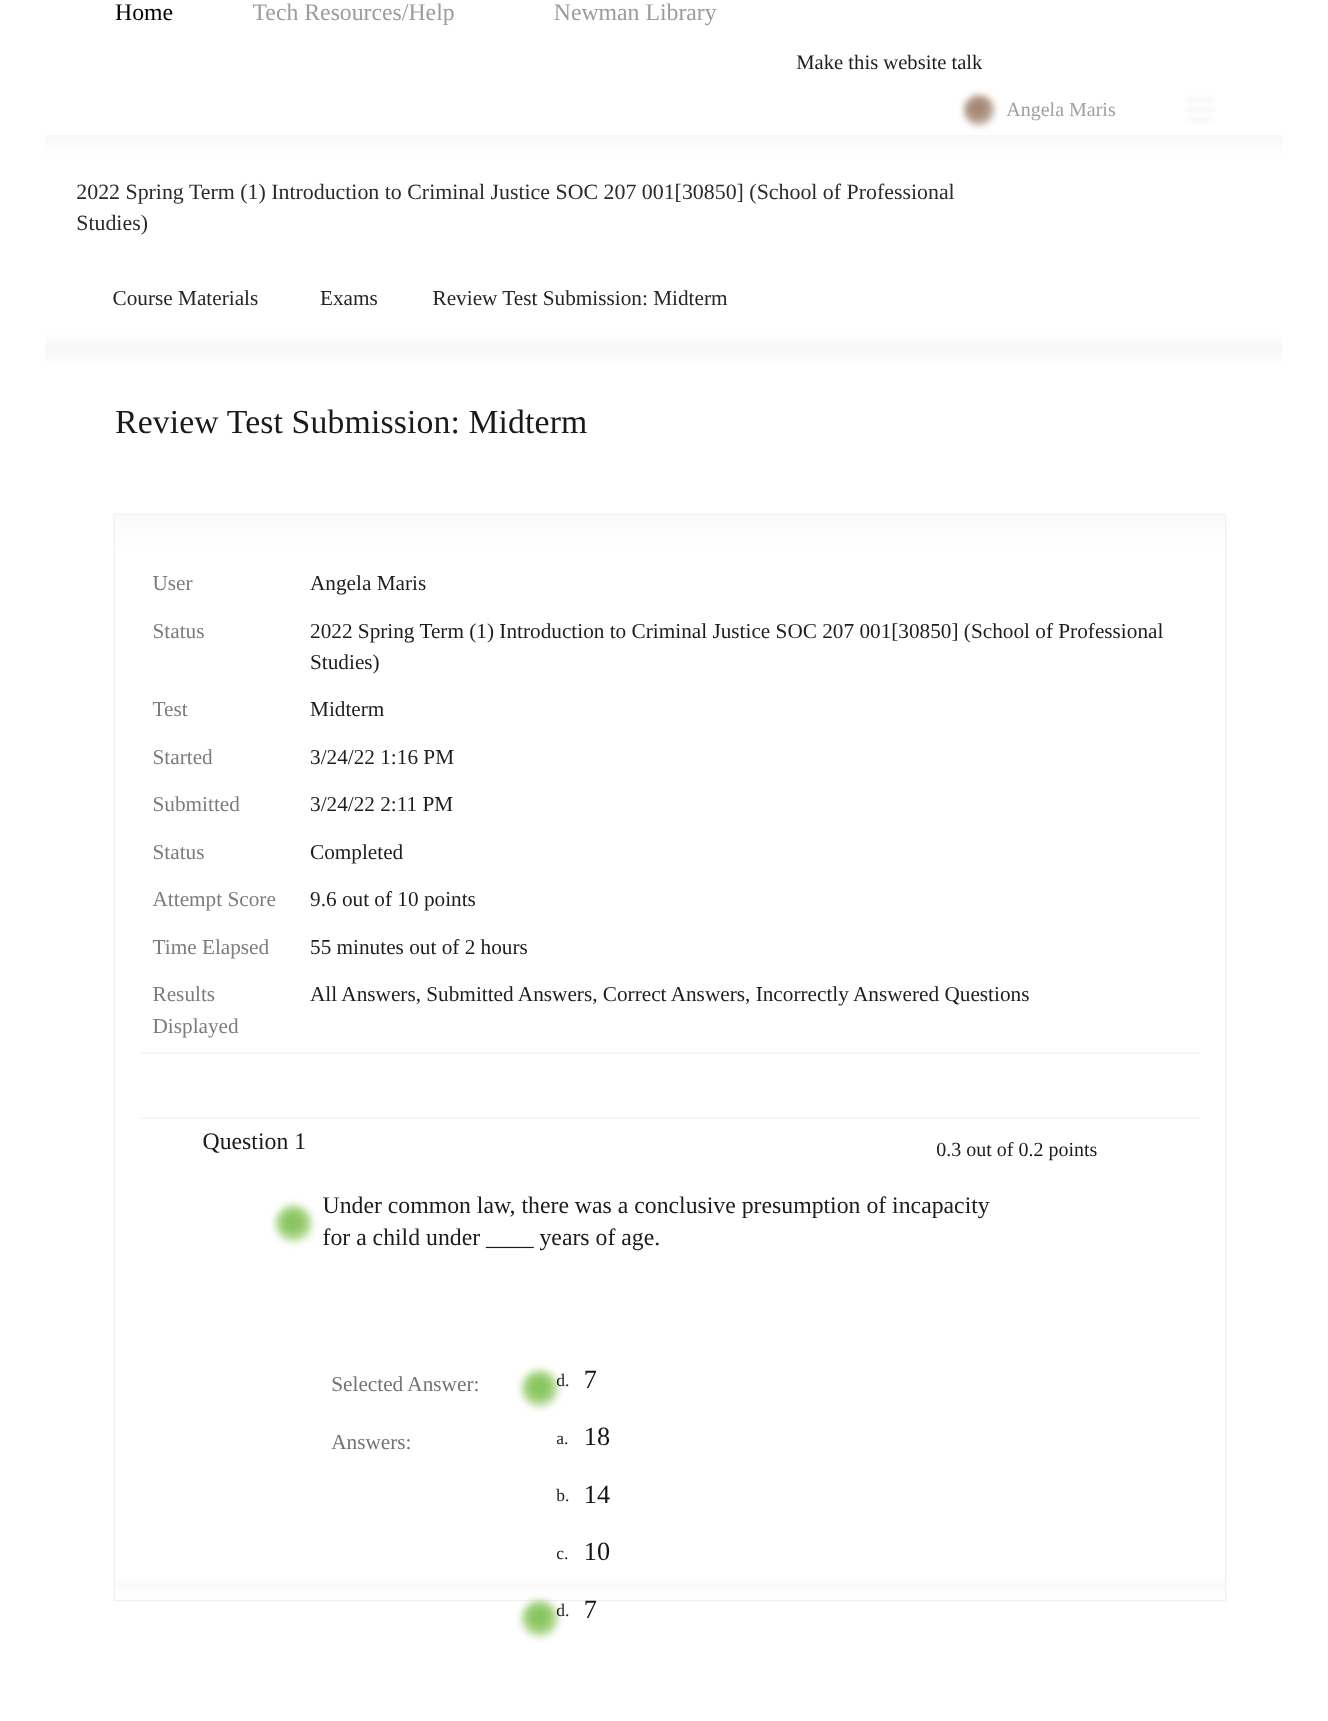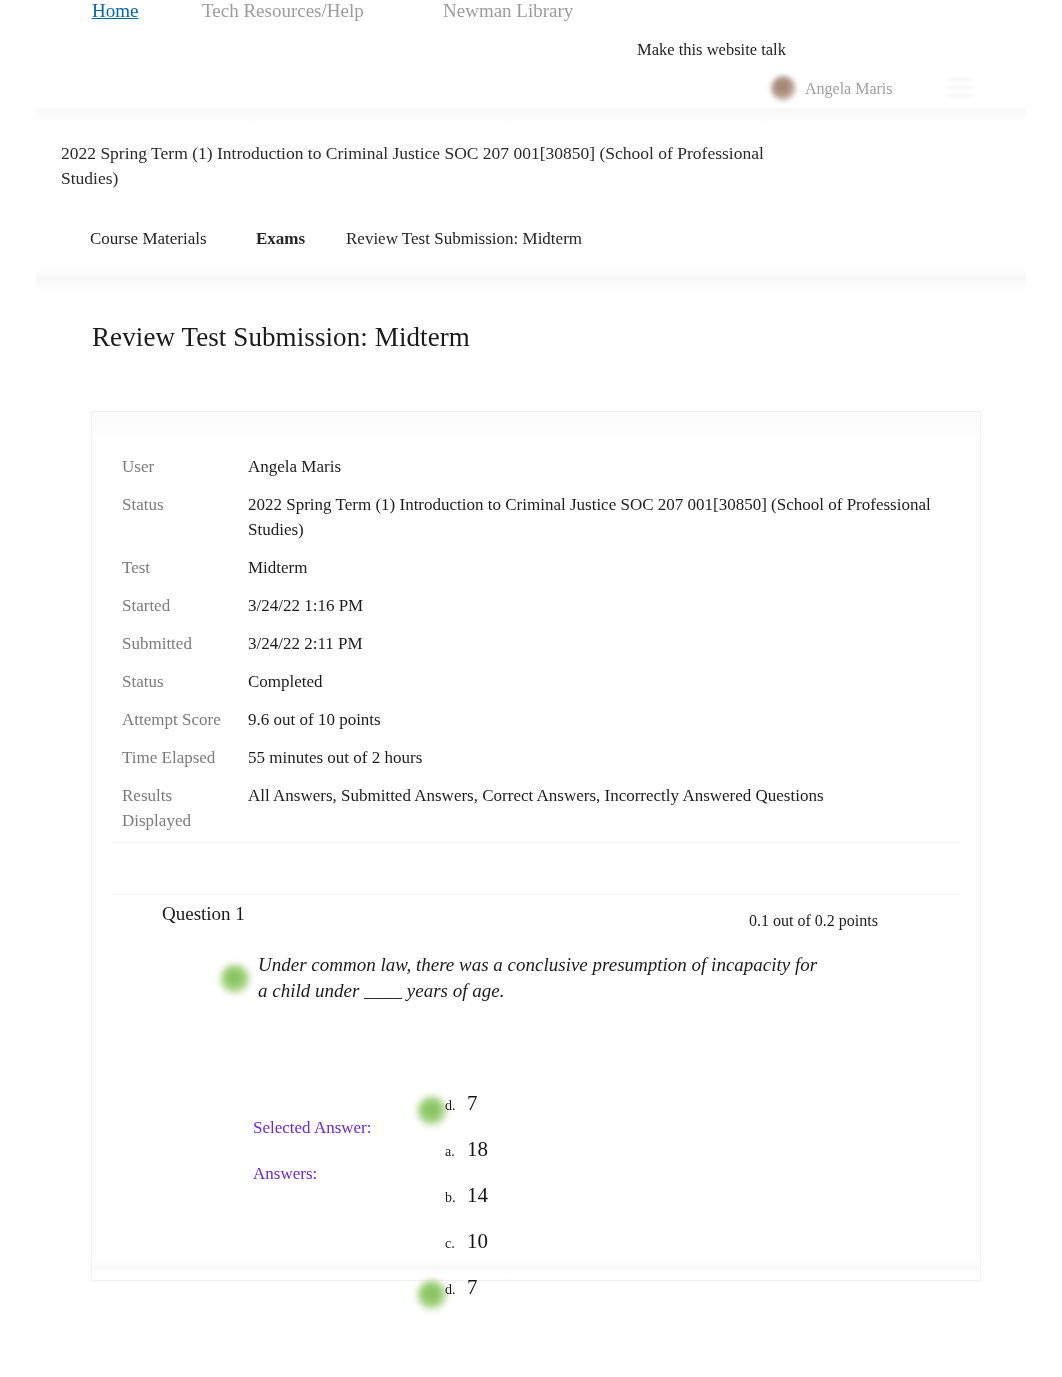--- a/index.html
+++ b/index.html
@@ -23,21 +23,21 @@
     width: 1062px;
     height: 112px;
     background: #ffffff;
   }
   .nav-link {
     font-size: 19px;
     color: #9c9c9c;
     text-decoration: none;
     white-space: nowrap;
   }
-  .nav-link.active { color: #0369a1; text-decoration: underline; }
+  .nav-link.active { color: #000000; }
   .nav-home  { position: absolute; left: 92px;  top: 0; }
   .nav-tech  { position: absolute; left: 202px; top: 0; }
   .nav-lib   { position: absolute; left: 443px; top: 0; }
 
   .talk-label {
     position: absolute;
     left: 637px; top: 40px;
     font-size: 16.5px;
     color: #1d1d1d;
     white-space: nowrap;
@@ -100,21 +100,21 @@
     align-items: baseline;
   }
   .crumb {
     font-size: 17px;
     color: #252525;
     text-decoration: none;
     white-space: nowrap;
     margin-left: 44px;
   }
   .crumb-materials { position: absolute; left: 0; }
-  .crumb-exams     { position: absolute; left: 166px; font-weight: bold; }
+  .crumb-exams     { position: absolute; left: 166px; }
   .crumb-review    { position: absolute; left: 256px; }
 
   .crumb-band {
     position: absolute;
     left: 36px; top: 266px;
     width: 990px; height: 28px;
     background: linear-gradient(180deg, rgba(255,255,255,0) 0%, rgba(246,246,247,0.92) 45%, rgba(250,250,251,0.6) 78%, rgba(255,255,255,0) 100%);
   }
 
   
@@ -210,38 +210,36 @@
   }
   .q-mark-stem { left: 108px; top: 12px; }
 
   .q-text {
     position: absolute;
     left: 146px; top: 0;
     width: 560px;
     font-size: 19px;
     line-height: 26px;
     color: #1b1b1b;
-    font-style: italic;
   }
 
   .answers {
     position: relative;
     margin-top: 82px;
   }
   .ans-row {
     position: relative;
     height: 46px;
   }
   .ans-label {
     position: absolute;
-    left: 141px;
+    left: 153px;
     font-size: 17px;
-    color: #6d28d9;
-    white-space: nowrap;
-    margin-top: 20px;
+    color: #737373;
+    white-space: nowrap;
   }
   .ans-letter {
     position: absolute;
     left: 333px;
     font-size: 14px;
     color: #1c1c1c;
   }
   .ans-value {
     position: absolute;
     left: 355px;
@@ -335,21 +333,21 @@
         <td class="lbl">Results Displayed</td>
         <td class="val">All Answers, Submitted Answers, Correct Answers, Incorrectly Answered Questions</td>
       </tr>
     </tbody>
   </table>
 
   <div class="question-block">
 
     <div class="q-header">
       <div class="q-title">Question 1</div>
-      <div class="q-points">0.1 out of 0.2 points</div>
+      <div class="q-points">0.3 out of 0.2 points</div>
     </div>
 
     <div class="q-body">
       <span class="correct-mark q-mark-stem"></span>
       <div class="q-text">Under common law, there was a conclusive presumption of incapacity for a child under ____ years of age.</div>
     </div>
 
     <div class="answers">
 
       <div class="ans-row">

